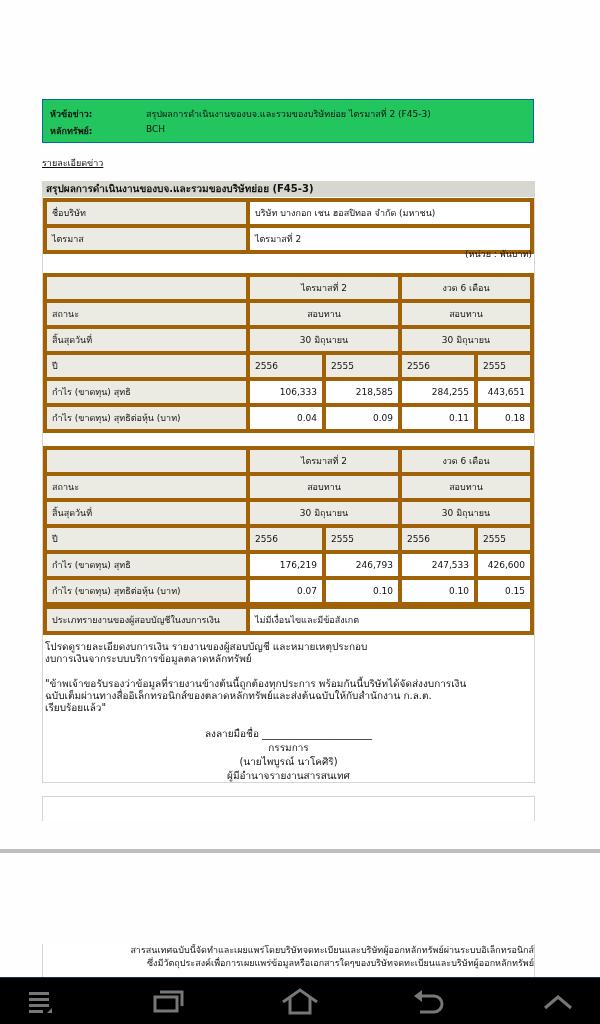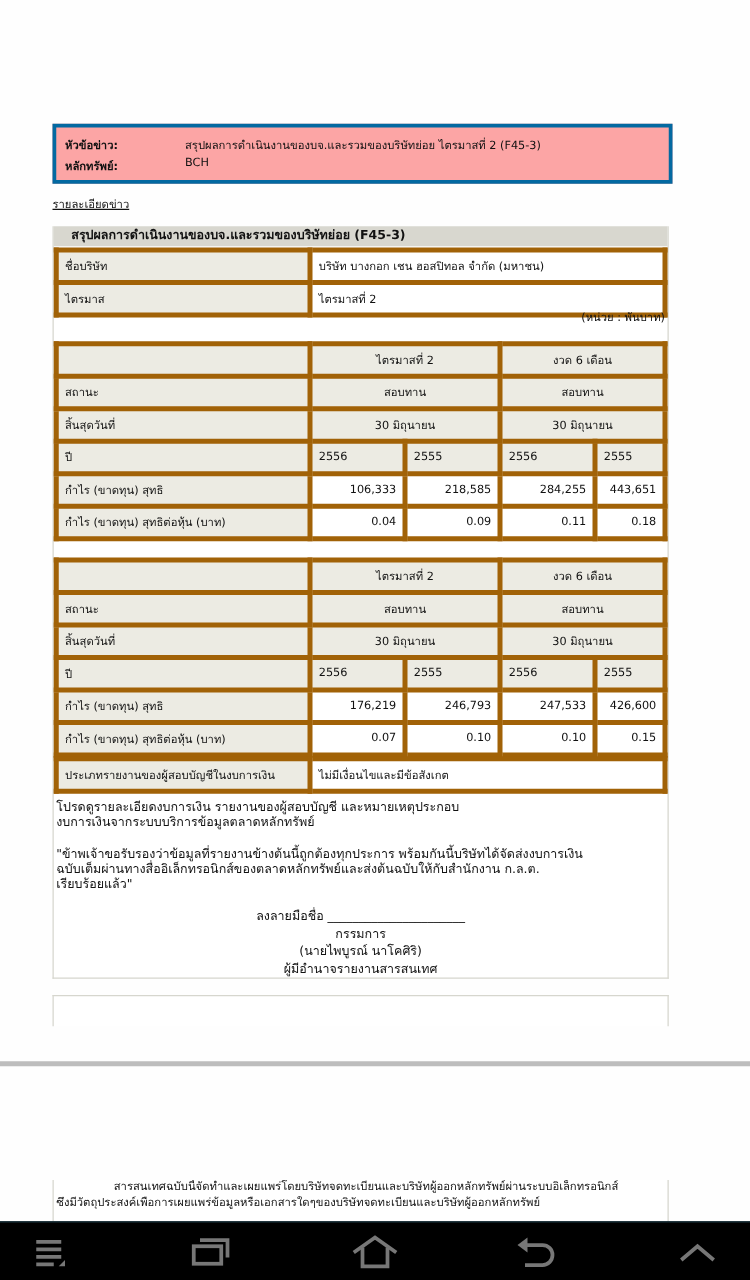--- a/index.html
+++ b/index.html
@@ -1,42 +1,42 @@
 <!DOCTYPE html>
 <html><head>
 <meta charset="utf-8">
 <style>
   html, body { margin:0; padding:0; }
   body { width:600px; height:1024px; background:#fefefe; position:relative; overflow:hidden;
          font-family:"DejaVu Sans", "Liberation Sans", sans-serif; font-size:9px; color:#111; }
   .page { position:absolute; left:0; top:0; width:600px; }
-  .hdr-box { position:absolute; left:42px; top:99px; width:490px; height:42px; border:3px solid #0369a1; background:#fca5a5; }
+  .hdr-box { position:absolute; left:42px; top:99px; width:490px; height:42px; border:1px solid #0369a1; background:#22c55e; }
   .hdr-row { position:absolute; left:7px; font-size:9px; }
   .hdr-row .k { position:absolute; left:0; font-weight:bold; white-space:nowrap; }
   .hdr-row .v { position:absolute; left:96px; white-space:nowrap; }
   .detail-link { position:absolute; left:42px; top:156px; font-size:9px; text-decoration:underline; color:#111; }
   .main-box { position:absolute; left:42px; top:181px; width:491px; height:601px; border:1px solid #d6d6ce; border-top:none; background:#fff; }
   table { border-collapse:collapse; font-size:9px; }
   td { height:22px; padding:0 5px; border:4px solid #a16207; white-space:nowrap; }
   td.g { background:#ecebe3; }
   td.w { background:#fff; }
   td.c { text-align:center; }
   td.r { text-align:right; }
-  .title-bar { position:absolute; left:0; top:0; width:491px; height:16px; background:#d8d7cf; font-weight:bold; font-size:10px; line-height:16px; padding-left:14px; box-sizing:border-box; }
+  .title-bar { position:absolute; left:0; top:0; width:491px; height:16px; background:#d8d7cf; font-weight:bold; font-size:10px; line-height:16px; padding-left:3px; box-sizing:border-box; }
   .t1 { position:absolute; left:0; top:17px; width:491px; }
   .unit { position:absolute; right:2px; top:66px; font-size:9px; }
   .sec-label { position:absolute; left:0; font-size:9px;margin-top:29px; }
   .fin { position:absolute; left:0; width:491px; }
   .auditor { position:absolute; left:0; top:424px; width:491px; }
   .para { position:absolute; left:2px; font-size:10px; line-height:12px; }
   .sign { position:absolute; left:0; width:491px; text-align:center; font-size:10px; line-height:14px; }
   .box2 { position:absolute; left:42px; top:796px; width:491px; height:24px; border:1px solid #d6d6ce; border-bottom:none; background:#fff; }
   .divider { position:absolute; left:0; top:849px; width:600px; height:4px; background:#bdbdbd; }
   .box3 { position:absolute; left:42px; top:944px; width:491px; height:40px; border-left:1px solid #d6d6ce; border-right:1px solid #d6d6ce; background:#fff; font-size:9px; line-height:13px; }
-  .box3 p { margin:0; padding-left:2px; white-space:nowrap; overflow:hidden; }
+  .box3 p { margin:0; padding-left:2px; white-space:nowrap; overflow:hidden;text-align:right; }
   .navbar { position:absolute; left:0; top:977px; width:600px; height:47px; background:#000; border-top:1px solid #1b3640; }
   .nav-btn { position:absolute; top:8px; width:40px; height:30px; display:flex; align-items:center; justify-content:center; }
 </style>
 </head>
 <body>
 
 <div class="page">
 
   <div class="hdr-box">
     <div class="hdr-row" style="top:7px;">

